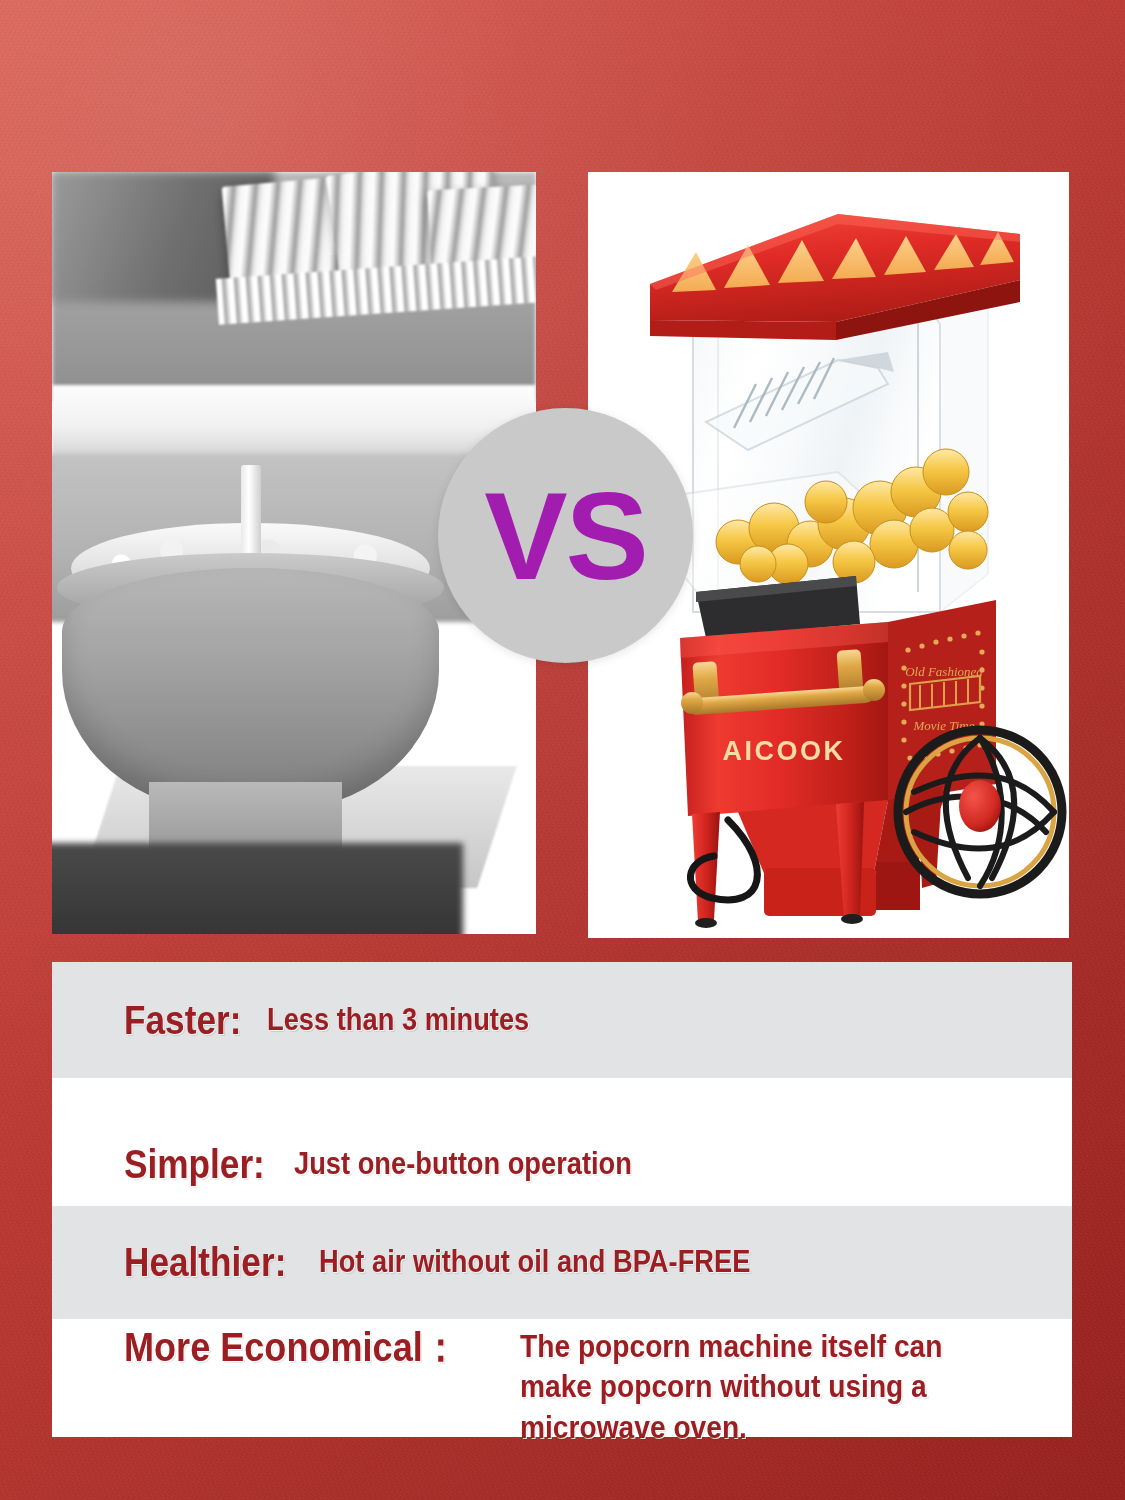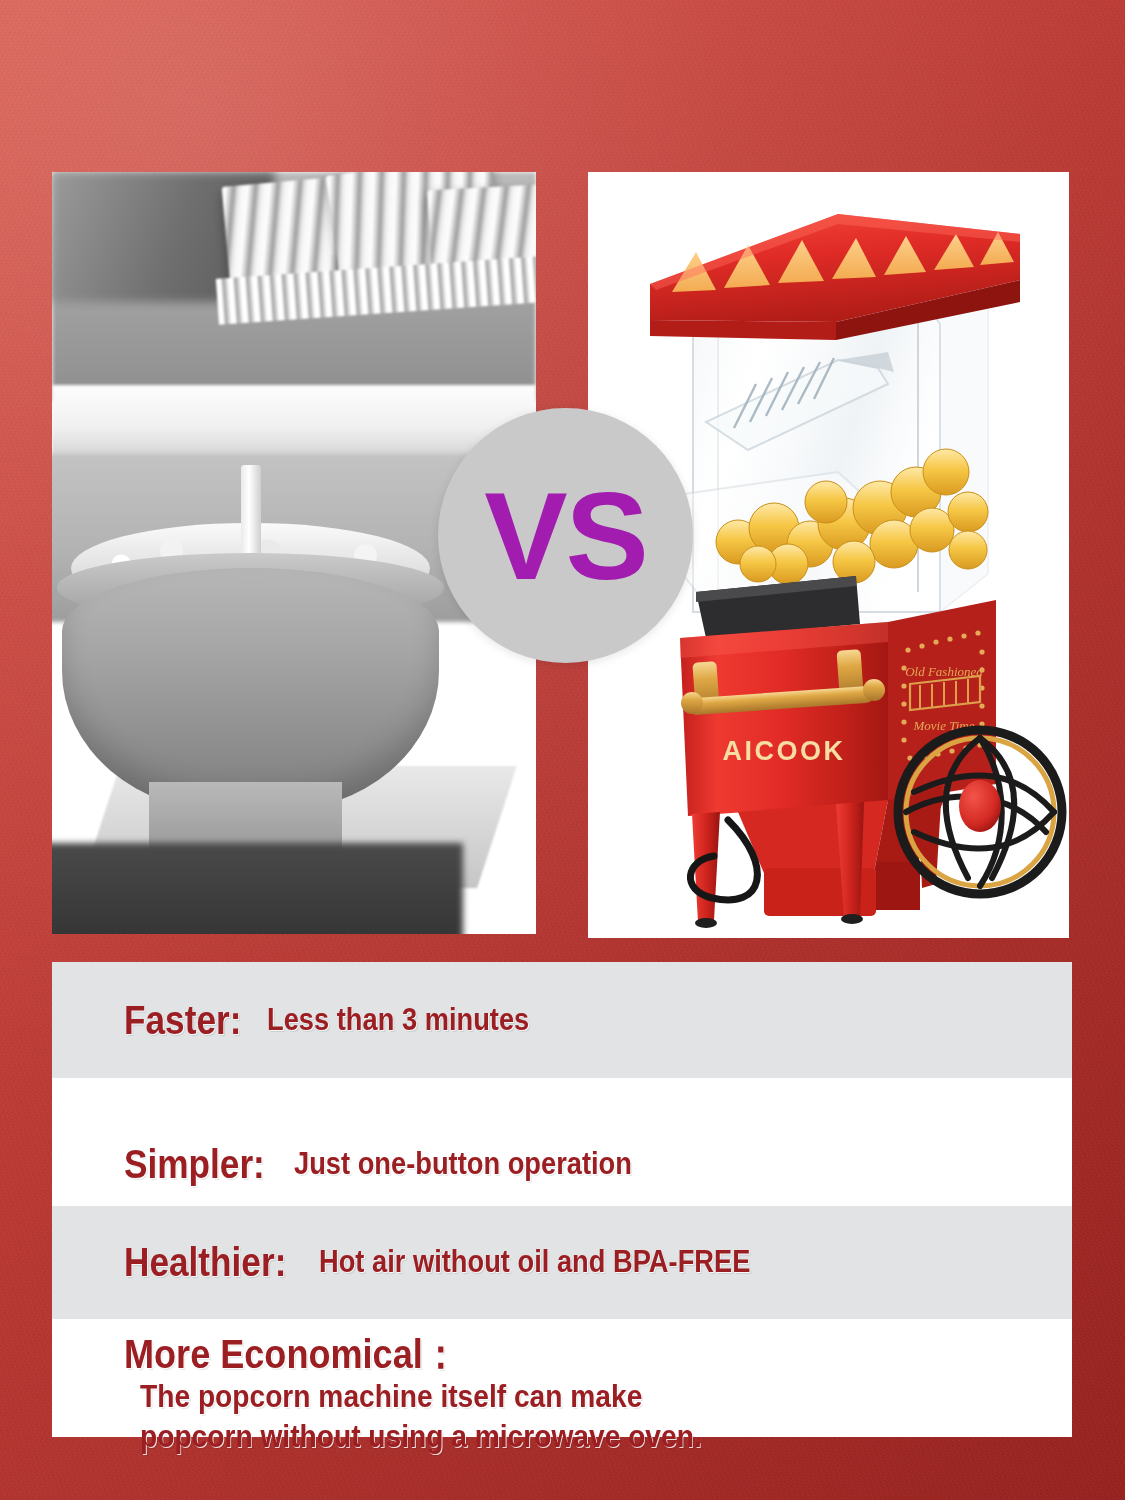--- a/index.html
+++ b/index.html
@@ -178,21 +178,21 @@
     padding-left: 72px;
     padding-right: 26px;
     box-sizing: border-box;
   }
   .row-shaded { background: #e2e3e5; }
   .row-plain  { background: #ffffff; }
 
   #row-faster    { height: 120px; }
   #row-simpler   { height: 87px; margin-top: 44px; }
   #row-healthier { height: 117px; }
-  #row-economical{ height: 118px; align-items: flex-start; padding-top: 14px; flex-direction: column; }
+  #row-economical{ height: 118px; align-items: flex-start; padding-top: 7px; }
 
   .feat-label {
     color: #9b1e22;
     font-weight: bold;
     font-family: "Liberation Sans Narrow", "Liberation Sans", sans-serif;
     transform: scaleX(.88);
     transform-origin: left center;
     white-space: nowrap;
     text-shadow: 1px 1px 0 rgba(255,255,255,.85), 2px 2px 1px rgba(0,0,0,.10);
     font-size: 40px;

